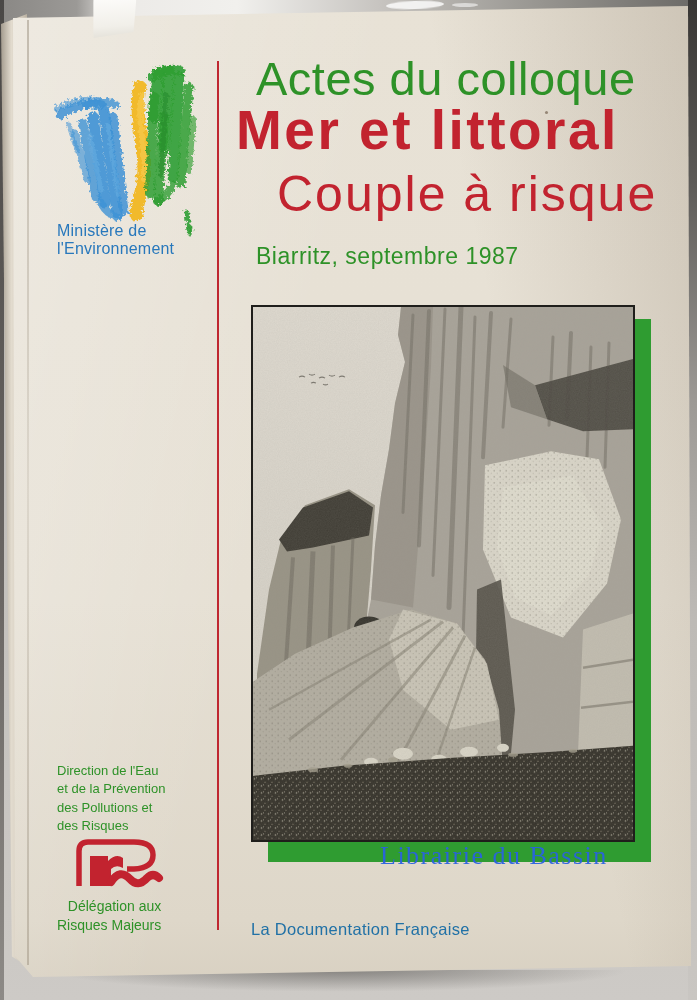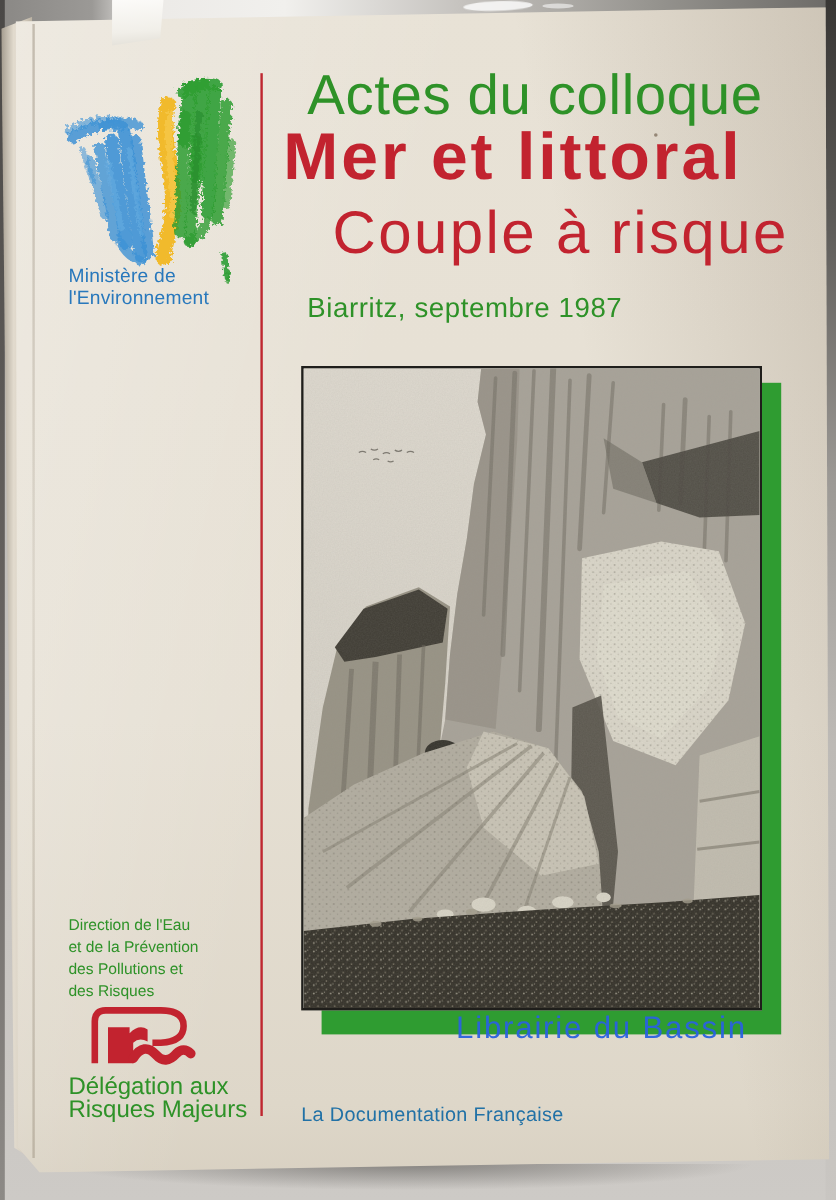--- a/index.html
+++ b/index.html
@@ -34,25 +34,25 @@
   
   .t-series{position:absolute;left:256px;top:53px;font-size:47px;line-height:1.1;color:var(--green_text,#2e9228);letter-spacing:.5px;}
   .t-title{position:absolute;left:236px;top:100px;font-size:55px;line-height:1.1;font-weight:bold;color:var(--red,#c2232f);letter-spacing:2.5px;}
   .t-subtitle{position:absolute;left:255px;top:167px;font-size:50px;line-height:1.1;color:var(--red,#c2232f);letter-spacing:2px;margin-left:22px;}
   .t-event{position:absolute;left:256px;top:243px;font-size:23px;line-height:1.2;color:var(--green_text,#2e9228);letter-spacing:.5px;}
   
   .green-bar{position:absolute;left:268px;top:319px;width:383px;height:543px;background:var(--green_bar,#2f9c31);}
   .photo{position:absolute;left:251px;top:305px;width:384px;height:537px;border:2px solid var(--frame_black,#1f1e1b);box-sizing:border-box;background:#d8d4ca;}
   .photo svg{display:block;width:100%;height:100%;}
   .watermark{position:absolute;left:380px;top:841px;font-size:26px;font-weight:400;letter-spacing:1.5px;
-    color:var(--blue_watermark,#2a62e0);opacity:.95;white-space:nowrap;}
+    color:var(--blue_watermark,#2a62e0);opacity:.95;white-space:nowrap;font-family:Liberation Serif, serif;}
   
   .direction{position:absolute;left:57px;top:762px;font-size:13px;line-height:18.4px;color:var(--green_text,#2e9228);}
   .drm-logo{position:absolute;left:70px;top:836px;width:94px;height:54px;}
-  .delegation{position:absolute;left:57px;top:897px;font-size:20px;line-height:18.6px;color:var(--green_text,#2e9228);}
+  .delegation{position:absolute;left:57px;top:897px;font-size:14px;line-height:18.6px;color:var(--green_text,#2e9228);text-align:right;}
   
   .publisher{position:absolute;left:251px;top:920px;font-size:16.5px;letter-spacing:.3px;color:var(--blue_publisher,#2171a6);}
   
   .tape{position:absolute;left:92px;top:-2px;width:46px;height:40px;transform:rotate(-4deg);
     clip-path:polygon(6% 0,100% 0,88% 88%,0 96%);
     background:linear-gradient(180deg,#fcfbf9 0%,#f1efe9 70%,#e4e1d9 100%);box-shadow:0 1px 2px rgba(0,0,0,.25);}
   .glint{position:absolute;left:386px;top:1px;width:58px;height:8px;border-radius:50%;
     background:rgba(255,255,255,.8);transform:rotate(-2deg);filter:blur(.5px);}
   .glint2{position:absolute;left:452px;top:3px;width:26px;height:4px;border-radius:50%;background:rgba(255,255,255,.55);}
   .stain{position:absolute;left:545px;top:111px;width:3px;height:3px;border-radius:50%;background:rgba(90,70,50,.55);}

